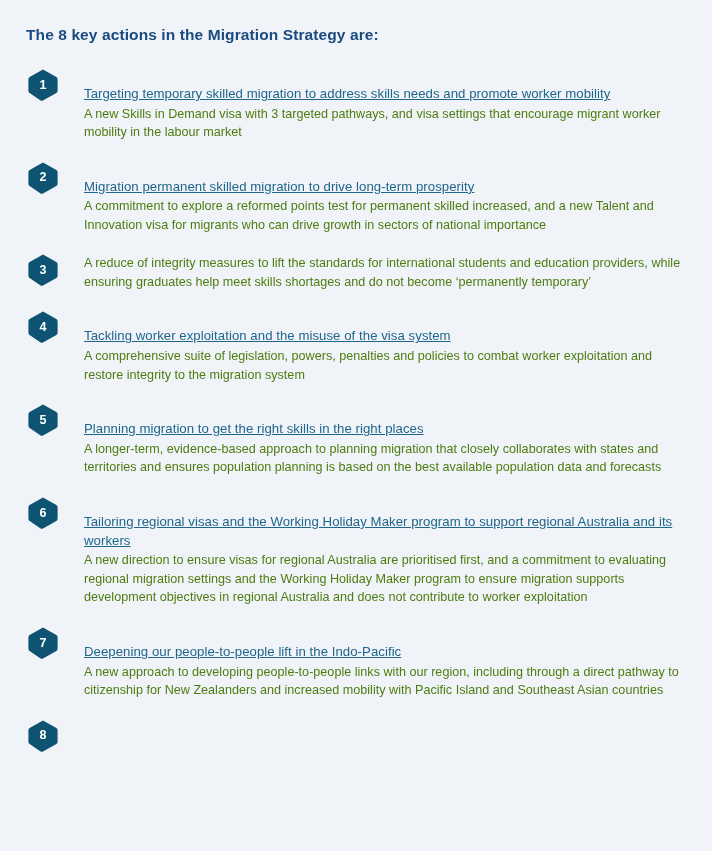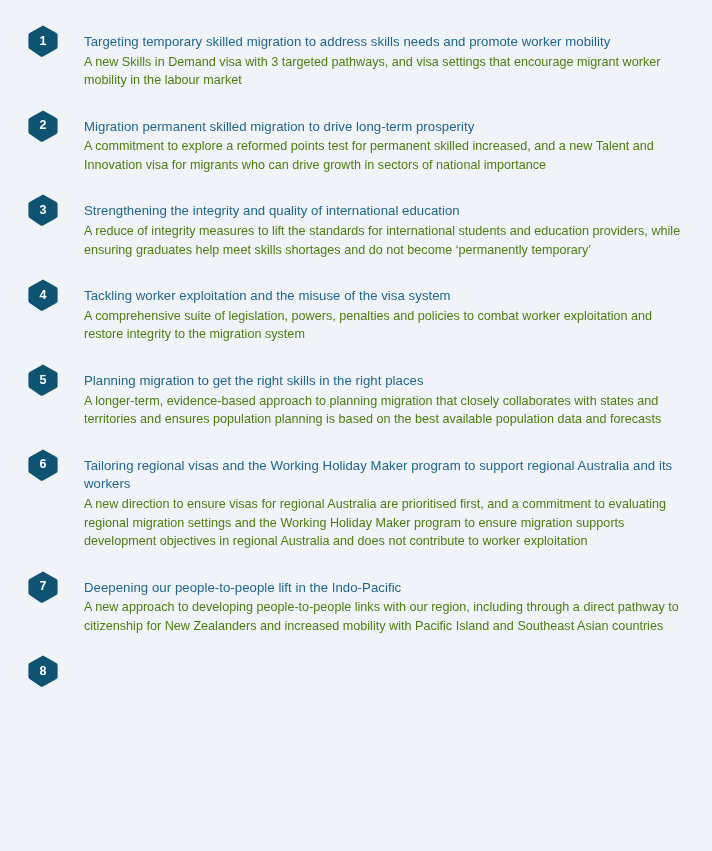--- a/index.html
+++ b/index.html
@@ -83,38 +83,40 @@
   .action-body {
     flex: 1 1 auto;
     padding-top: 1px;
   }
 
   .action-heading {
     color: #20668c;
     font-size: 13.2px;
     font-weight: normal;
     line-height: 1.42;
-    margin: 8px 0 1px 0;
+    margin: 16px 0 1px 0;
     letter-spacing: 0.05px;
+    text-decoration: underline;
   }
 
   .action-desc {
     color: #4d7c0f;
     font-size: 12.6px;
     font-weight: normal;
     line-height: 1.47;
     margin: 0;
     letter-spacing: 0.01px;
   }
 </style>
 </head>
 <body>
 
 <div class="page">
 
+  <h1 class="page-title">The 8 key actions in the Migration Strategy are:</h1>
 
   <ul class="actions-list">
 
     <li class="action-item">
       <div class="badge-cell">
         <div class="hex-badge">
           <svg viewBox="0 0 30 32" xmlns="http://www.w3.org/2000/svg">
             <path d="M15 0.6 L28.4 8.1 Q29.6 8.8 29.6 10.2 L29.6 21.8 Q29.6 23.2 28.4 23.9 L15 31.4 Q13.8 32 12.6 31.4 L1.6 23.9 Q0.4 23.2 0.4 21.8 L0.4 10.2 Q0.4 8.8 1.6 8.1 Z" fill="#0f5372"></path>
           </svg>
           <span class="hex-number">1</span>
@@ -144,21 +146,20 @@
     <li class="action-item">
       <div class="badge-cell">
         <div class="hex-badge">
           <svg viewBox="0 0 30 32" xmlns="http://www.w3.org/2000/svg">
             <path d="M15 0.6 L28.4 8.1 Q29.6 8.8 29.6 10.2 L29.6 21.8 Q29.6 23.2 28.4 23.9 L15 31.4 Q13.8 32 12.6 31.4 L1.6 23.9 Q0.4 23.2 0.4 21.8 L0.4 10.2 Q0.4 8.8 1.6 8.1 Z" fill="#0f5372"></path>
           </svg>
           <span class="hex-number">3</span>
         </div>
       </div>
       <div class="action-body">
-        <p class="action-heading">Strengthening the integrity and quality of international education</p>
         <p class="action-desc">A reduce of integrity measures to lift the standards for international students and education providers, while ensuring graduates help meet skills shortages and do not become ‘permanently temporary’</p>
       </div>
     </li>
 
     <li class="action-item">
       <div class="badge-cell">
         <div class="hex-badge">
           <svg viewBox="0 0 30 32" xmlns="http://www.w3.org/2000/svg">
             <path d="M15 0.6 L28.4 8.1 Q29.6 8.8 29.6 10.2 L29.6 21.8 Q29.6 23.2 28.4 23.9 L15 31.4 Q13.8 32 12.6 31.4 L1.6 23.9 Q0.4 23.2 0.4 21.8 L0.4 10.2 Q0.4 8.8 1.6 8.1 Z" fill="#0f5372"></path>
           </svg>

